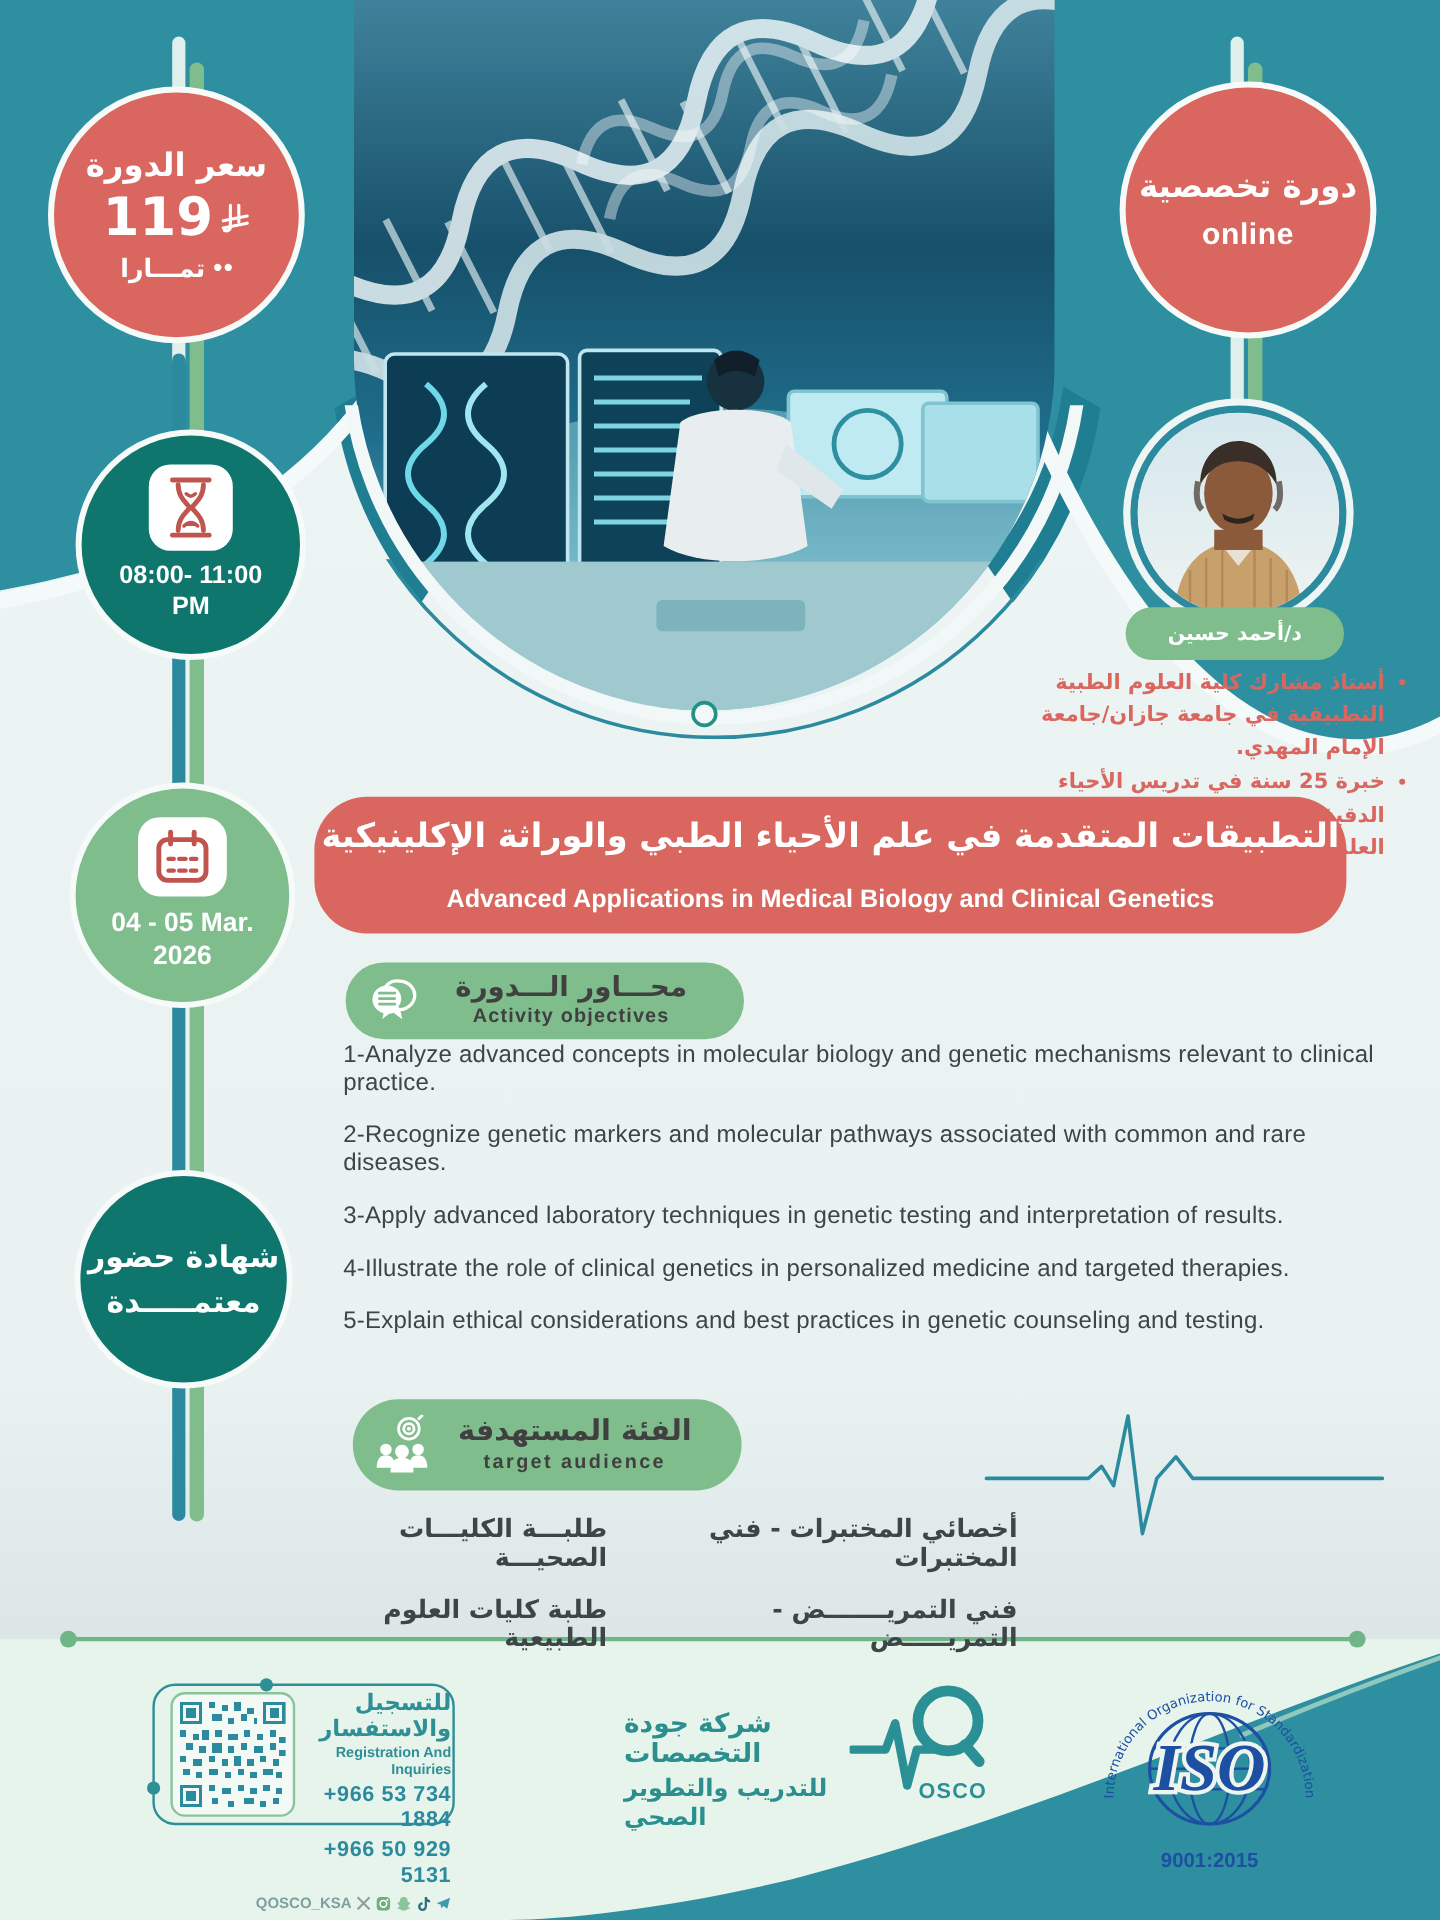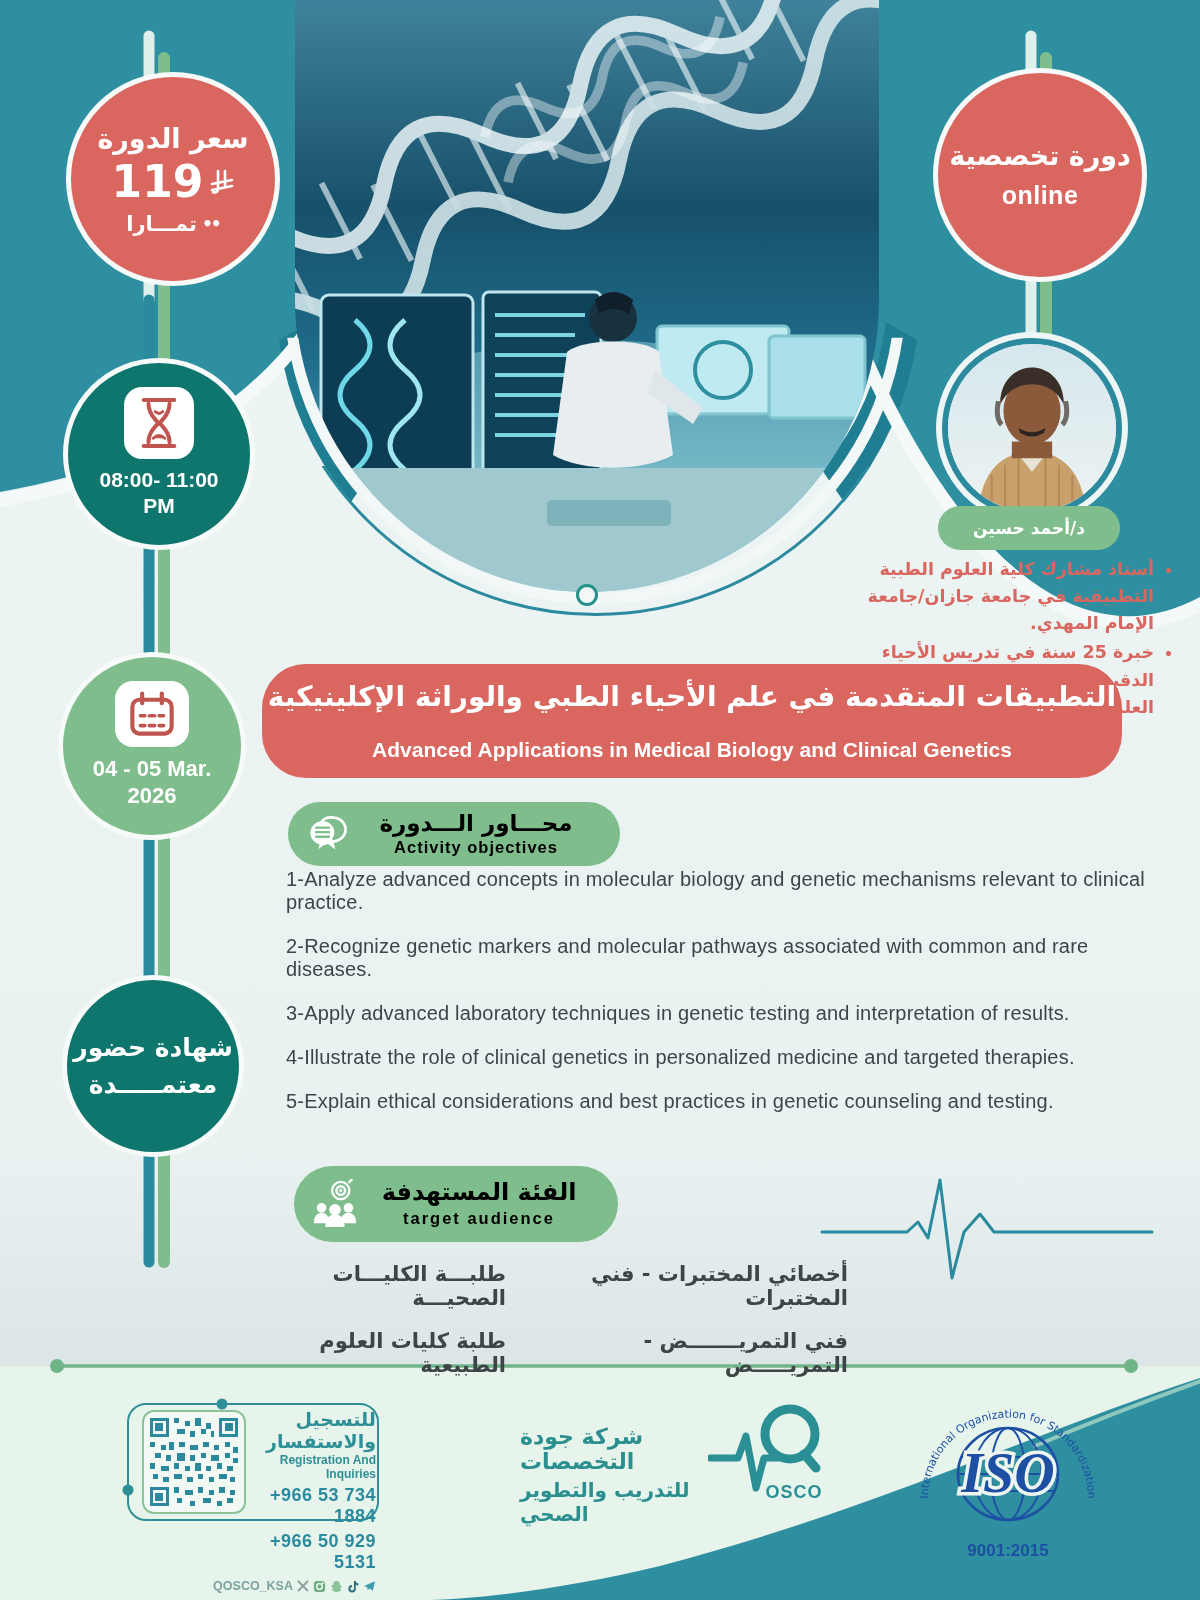--- a/index.html
+++ b/index.html
@@ -57,21 +57,21 @@
 
   
   .banner{position:absolute;left:262px;top:664px;width:860px;height:114px;z-index:5;
     background:#d9675f;border-radius:44px;display:flex;flex-direction:column;align-items:center;
     justify-content:center;color:#fff;text-align:center;}
   .banner .t-ar{font-size:28px;font-weight:bold;line-height:1.2;}
   .banner .t-en{font-size:21px;font-weight:bold;margin-top:24px;}
 
   
   .pill{position:absolute;z-index:5;background:#7fbd8d;border-radius:40px;display:flex;
-    align-items:center;color:#000000;box-sizing:border-box;padding:0 18px;}
+    align-items:center;color:#404040;box-sizing:border-box;padding:0 18px;}
   .pill .pill-txt{flex:1;text-align:center;display:flex;flex-direction:column;align-items:center;}
   .pill .p-ar{font-size:23px;font-weight:bold;line-height:1.05;}
   .pill .p-en{font-size:16.5px;font-weight:bold;letter-spacing:1px;margin-top:3px;}
 
   .objectives{position:absolute;left:286px;top:868px;width:872px;z-index:5;color:#3d4547;
     font-size:20px;}
   .objectives .obj-item{margin-bottom:21px;letter-spacing:.2px;}
 
   .aud-grid{position:absolute;left:262px;top:1262px;width:586px;z-index:5;direction:rtl;
     display:grid;grid-template-columns:322px 244px;column-gap:20px;row-gap:19px;
@@ -205,21 +205,21 @@
         <path d="M360,370 L408,408 L398,424 L352,392 Z" fill="#dfe7ea"></path>
       </g>
       <rect x="0" y="468" width="584" height="124" fill="#9fc9cf"></rect>
       <rect x="252" y="500" width="124" height="26" rx="5" fill="#7fb3bc"></rect>
     </svg>
   </div>
   <div class="hero-white-arc"></div>
   <div class="hero-thin-arc"></div>
   <div class="hero-ring"></div>
 
-  <div class="badge coral ar" style="left:66px;top:72px;width:214px;height:214px;">
+  <div class="badge coral ar" style="left:40px;top:72px;width:214px;height:214px;">
     <div class="price-label">سعر الدورة</div>
     <div class="price-row">
       <span>
         <svg width="24" height="26" viewBox="0 0 24 26" fill="none" stroke="#fff" stroke-width="2.6" stroke-linecap="round">
           <path d="M8,2 V20 C8,23 5,24 3,23"></path>
             <path d="M15,2 V16"></path>
           <path d="M2,15 L22,11"></path>
             <path d="M2,21 L22,17"></path>
         </svg>
       </span>

